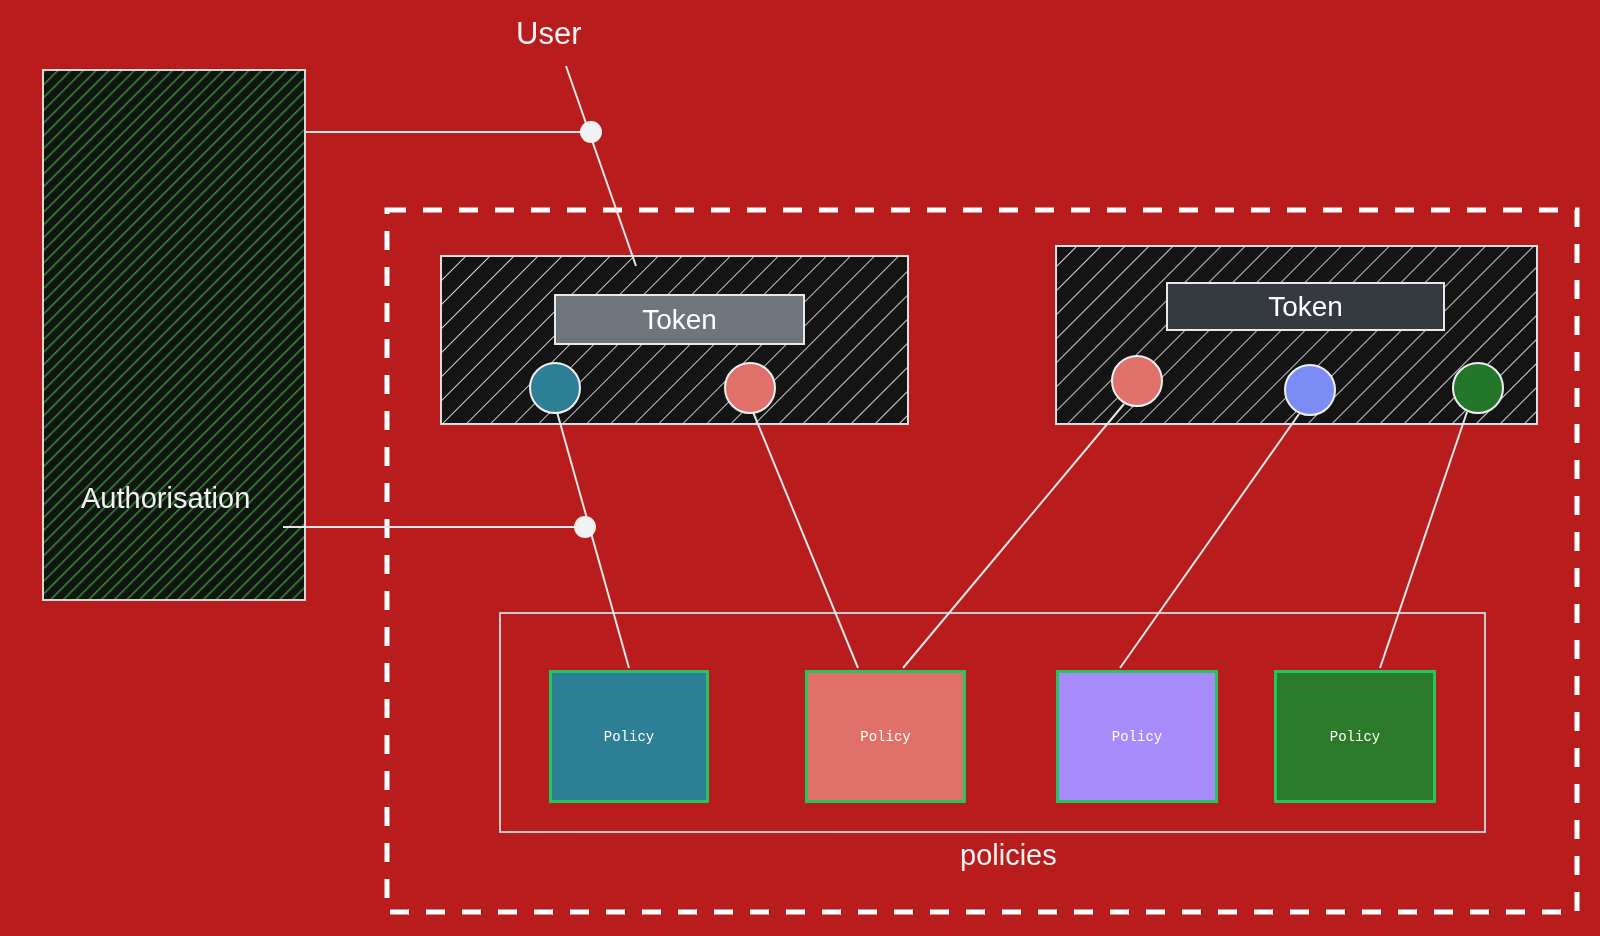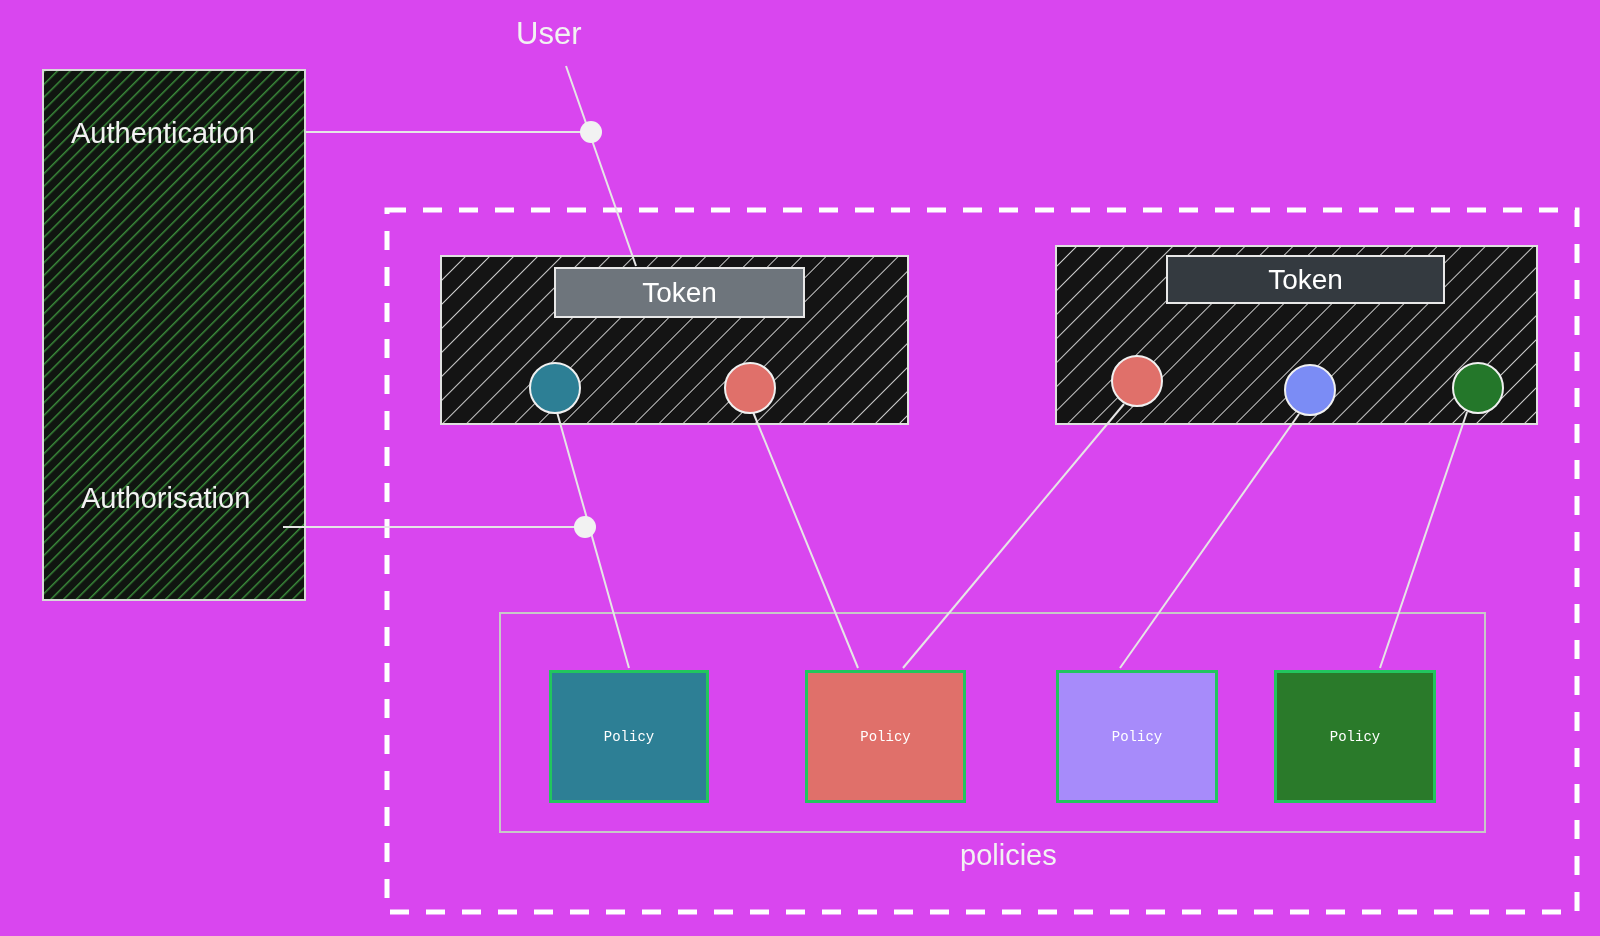--- a/index.html
+++ b/index.html
@@ -4,21 +4,21 @@
 <style>
   html, body {
     margin: 0;
     padding: 0;
     background: #131313;
   }
   #canvas {
     position: relative;
     width: 1600px;
     height: 936px;
-    background: #d946ef;
+    background: #b91c1c;
     font-family: "Liberation Sans", sans-serif;
     overflow: hidden;
   }
   svg.layer {
     position: absolute;
     left: 0;
     top: 0;
     width: 1600px;
     height: 936px;
   }
@@ -50,20 +50,21 @@
   }
   .token-label {
     position: absolute;
     display: flex;
     align-items: center;
     justify-content: center;
     color: #ffffff;
     font-size: 28px;
     border: 2px solid #e8e8e8;
     box-sizing: border-box;
+    margin-top: 27px;
   }
   .policy-box {
     position: absolute;
     display: flex;
     align-items: center;
     justify-content: center;
     color: #ffffff;
     font-size: 14px;
     border: 3px solid #22c55e;
     box-sizing: border-box;
@@ -112,21 +113,20 @@
     <circle cx="750" cy="388" r="25" fill="#e0706a" stroke="#f0f0f0" stroke-width="2"></circle>
     <circle cx="1137" cy="381" r="25" fill="#e0706a" stroke="#f0f0f0" stroke-width="2"></circle>
     <circle cx="1310" cy="390" r="25" fill="#7b8cf5" stroke="#f0f0f0" stroke-width="2"></circle>
     <circle cx="1478" cy="388" r="25" fill="#24772a" stroke="#f0f0f0" stroke-width="2"></circle>
 
     <circle cx="591" cy="132" r="11" fill="#f2f2f2"></circle>
     <circle cx="585" cy="527" r="11" fill="#f2f2f2"></circle>
   </svg>
 
   <div class="txt lbl-user">User</div>
-  <div class="txt lbl-auth-n">Authentication</div>
   <div class="txt lbl-auth-z">Authorisation</div>
   <div class="txt lbl-policies">policies</div>
 
   <div class="token-label" style="left:554px; top:267px; width:251px; height:51px; background:#6e757c;">Token</div>
 
   <div class="token-label" style="left:1166px; top:255px; width:279px; height:49px; background:#343a40;">Token</div>
 
   <div class="policy-box" style="left:549px; top:670px; width:160px; height:133px; background:#2d7f95;">Policy</div>
   <div class="policy-box" style="left:805px; top:670px; width:161px; height:133px; background:#e0706a;">Policy</div>
   <div class="policy-box" style="left:1056px; top:670px; width:162px; height:133px; background:#a78bfa;">Policy</div>

